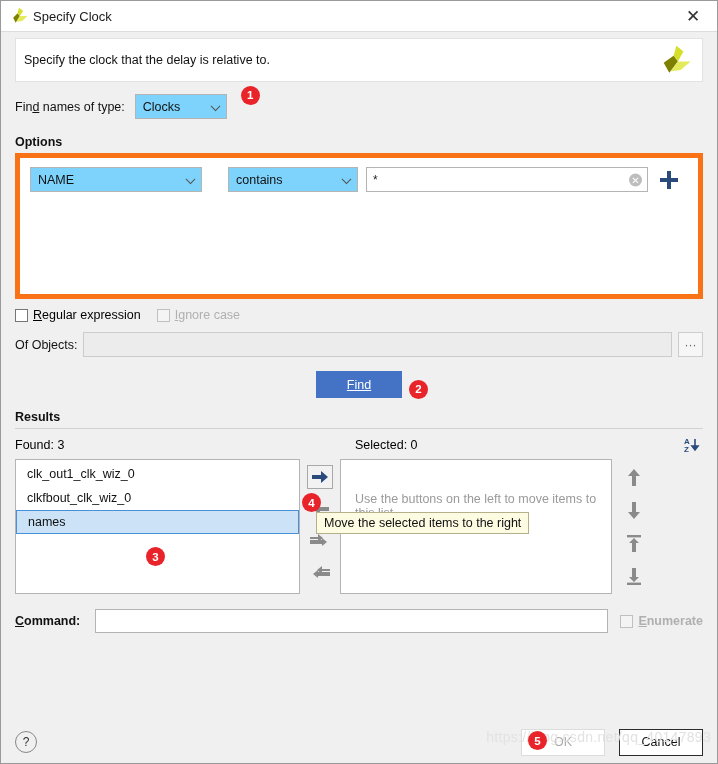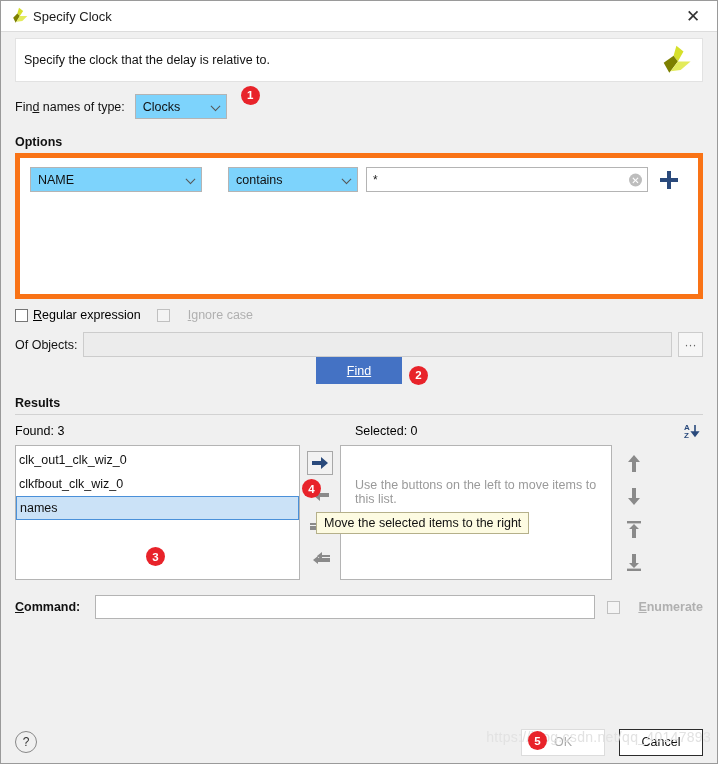--- a/index.html
+++ b/index.html
@@ -162,21 +162,21 @@
   .check-row { margin-top: 9px; align-items: center; }
   .cbox {
     width: 13px; height: 13px;
     border: 1px solid #767676;
     background: #fff;
     margin-right: 5px;
     flex: none;
   }
   .cbox.disabled { border-color: #c0c0c0; background: #f4f4f4; }
   .check-label { font-size: 12.5px; margin-right: 16px; }
-  .check-label.disabled { color: #b0b0b0; margin-left: 13px; }
+  .check-label.disabled { color: #b0b0b0; }
 
   .ofobj-row { margin-top: 10px; align-items: center; }
   .ofobj-row .lbl { width: 68px; }
   .ofobj-field {
     flex: 1;
     height: 25px;
     background: #ececec;
     border: 1px solid #cccccc;
   }
   .dots-btn {
@@ -184,21 +184,21 @@
     width: 25px; height: 25px;
     background: #f6f6f6;
     border: 1px solid #cccccc;
     color: #666;
     font-size: 12px;
     display: flex; align-items: center; justify-content: center;
     cursor: pointer;
     line-height: 6px;
   }
 
-  .find-row { justify-content: center; position: relative; }
+  .find-row { justify-content: center; margin-top: 14px; position: relative; }
   .find-btn {
     width: 86px; height: 27px;
     background: #4472c4;
     color: #fff;
     font-size: 12.5px;
     display: flex; align-items: center; justify-content: center;
     cursor: pointer;
     border: none;
   }
 
@@ -219,21 +219,21 @@
     width: 285px; height: 135px;
     background: #fff;
     border: 1px solid #b4b4b4;
     padding: 2px 0;
     overflow: hidden;
     position: relative;
   }
   .list-item {
     height: 24px;
     line-height: 24px;
-    padding: 0 3px;
+    padding: 0 11px;
     font-size: 12.5px;
     color: #111;
     cursor: pointer;
   }
   .list-item.selected {
     background: #cbe2f7;
     border: 1px solid #4a90d9;
     height: 24px; line-height: 22px;
   }
   .empty-hint {

